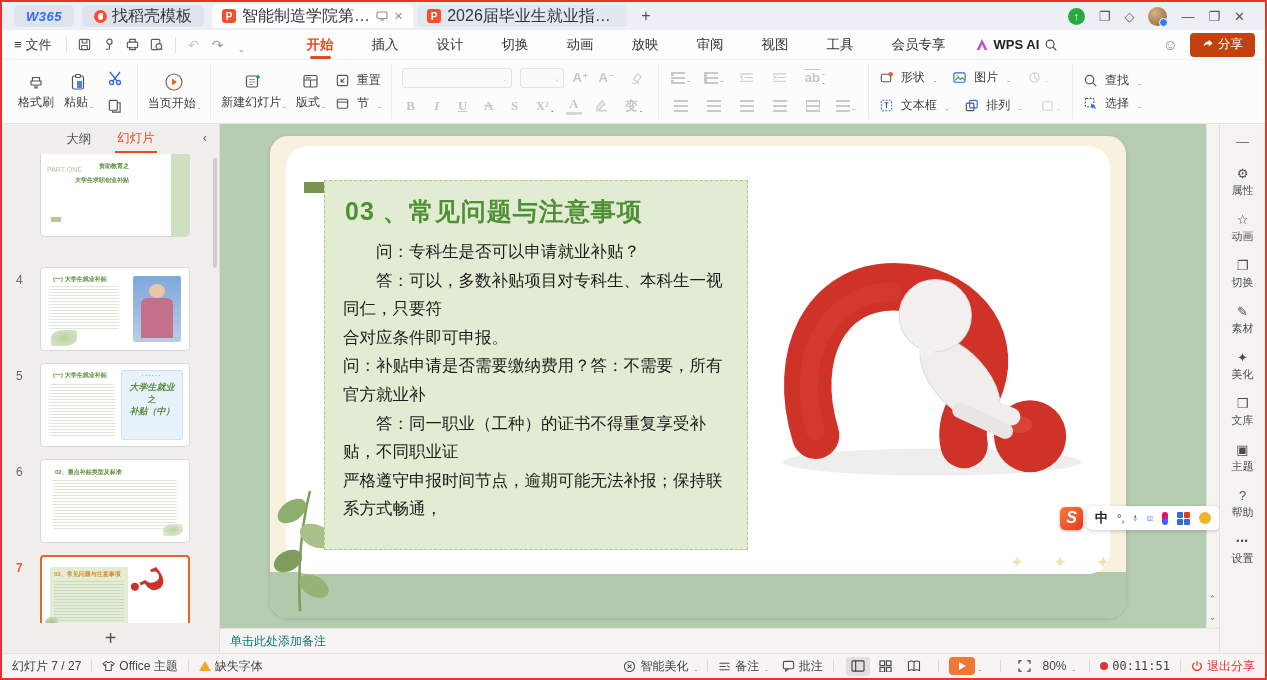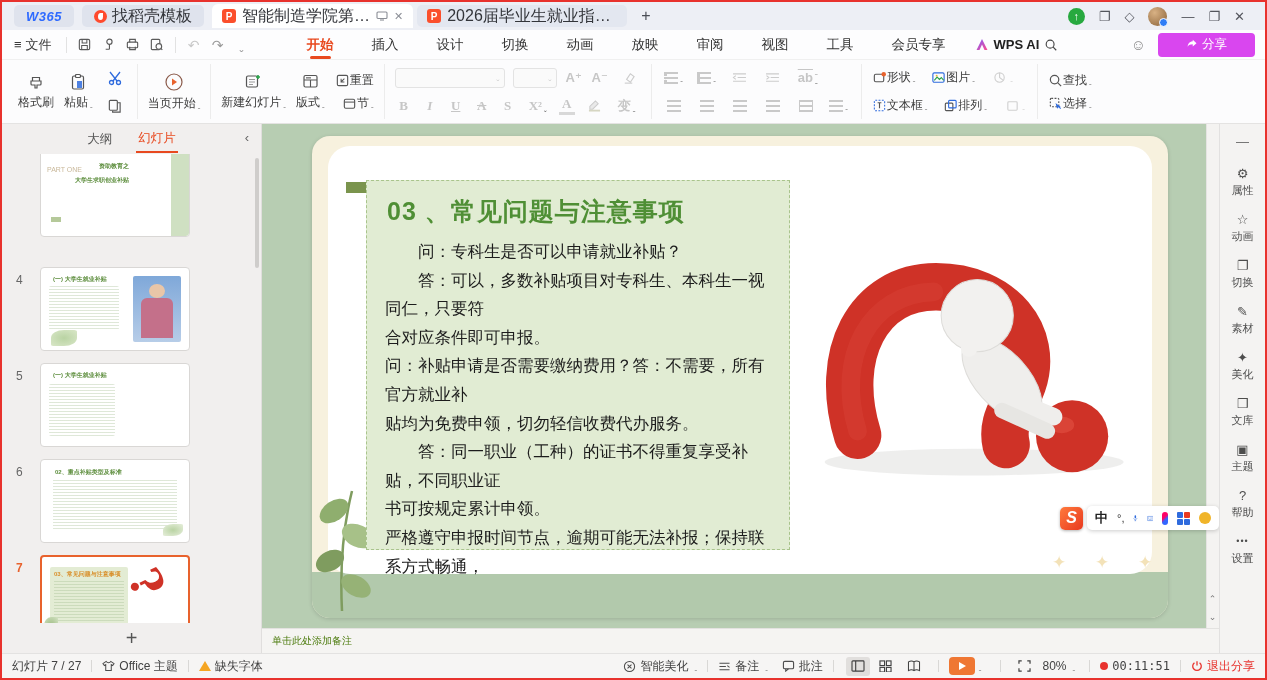--- a/index.html
+++ b/index.html
@@ -31,42 +31,42 @@
   .mb-file { display:flex; align-items:center; gap:4px; font-size:13px; color:#3a3a3a; padding:0 8px 0 2px; cursor:pointer; }
   .mb-sep { width:1px; height:16px; background:#e2e2e2; margin:0 6px; }
   .qicon { width:24px; height:22px; display:flex; align-items:center; justify-content:center; cursor:pointer; border-radius:3px; }
   .qicon svg { display:block; }
   .menu-items { display:flex; align-items:center; gap:0; margin-left:34px; }
   .menu-item { padding:0 19px; font-size:13.5px; color:#333; line-height:29px; cursor:pointer; position:relative; }
   .menu-item.active { color:#e8491f; font-weight:bold; }
   .menu-item.active:after { content:""; position:absolute; left:22px; right:22px; bottom:0; height:3px; background:#e8491f; border-radius:2px; }
   .wpsai { display:flex; align-items:center; gap:5px; margin-left:10px; font-size:13px; font-weight:bold; color:#212121; cursor:pointer; }
   .mb-right { margin-left:auto; display:flex; align-items:center; gap:12px; }
-  .share-btn { display:flex; align-items:center; gap:4px; background:#d946ef; color:#fff; height:24px; padding:0 28px; border-radius:4px; font-size:12.5px; cursor:pointer; }
+  .share-btn { display:flex; align-items:center; gap:4px; background:#c2410c; color:#fff; height:24px; padding:0 12px; border-radius:4px; font-size:12.5px; cursor:pointer; }
 
   
   .ribbon { height:64px; background:#fcfcfd; border-bottom:1px solid #e4e3e2; display:flex; align-items:stretch; padding:4px 6px; flex:none; }
   .rgroup { display:flex; align-items:center; gap:10px; padding:0 10px; border-right:1px solid #ececec; }
   .rcol { display:flex; flex-direction:column; align-items:center; justify-content:center; gap:3px; cursor:pointer; }
   .rcol .lbl { font-size:12px; color:#3d3d3d; white-space:nowrap; }
   .caret { font-size:8px; color:#777; margin-left:2px; }
   .two-rows { display:flex; flex-direction:column; justify-content:center; gap:6px; }
   .hrow { display:flex; align-items:center; gap:8px; }
-  .small-btn { display:flex; align-items:center; gap:0; font-size:12px; color:#3d3d3d; cursor:pointer; white-space:nowrap;justify-content:flex-end; }
+  .small-btn { display:flex; align-items:center; gap:7px; font-size:12px; color:#3d3d3d; cursor:pointer; white-space:nowrap;justify-content:flex-end; }
   .fake-select { width:110px; height:20px; border:1px solid #e3e3e3; border-radius:3px; background:#fafafa; position:relative; }
   .fake-select.sm { width:44px; }
   .fake-select:after { content:"ˬ"; position:absolute; right:4px; top:1px; color:#cfcfcf; font-size:10px; }
   .glyph { font-size:13px; color:#c6c6c6; font-weight:bold; width:18px; text-align:center; cursor:default; }
   .glyph.en { font-family:"Liberation Serif",serif; }
   .pbar { display:flex; align-items:center; gap:9px; }
   .lines3 { background:repeating-linear-gradient(#c9c9c9 0 2px, transparent 2px 5px); width:14px; height:12px; }
 
   
   .main { flex:1; display:flex; min-height:0; }
-  .leftpanel { width:260px; background:#f1efee; border-right:1px solid #e0dedd; display:flex; flex-direction:column; position:relative; }
+  .leftpanel { width:218px; background:#f1efee; border-right:1px solid #e0dedd; display:flex; flex-direction:column; position:relative; }
   .lp-tabs { height:30px; display:flex; align-items:center; justify-content:center; gap:22px; position:relative; flex:none; }
   .lp-tab { font-size:12.5px; color:#555; cursor:pointer; padding:4px 2px; }
   .lp-tab.active { color:#e8491f; border-bottom:2px solid #e8491f; }
   .lp-collapse { position:absolute; right:12px; top:6px; color:#666; font-size:13px; cursor:pointer; }
   .lp-list { flex:1; overflow:hidden; position:relative; }
   .thumb-row { position:absolute; left:0; width:100%; }
   .thumb-num { position:absolute; left:14px; top:6px; font-size:12px; color:#666; }
   .thumb-num.sel { color:#e8622d; font-weight:bold; }
   .thumb { position:absolute; left:38px; width:150px; height:84px; background:#fff; border:1px solid #d9d7d5; border-radius:4px; overflow:hidden; cursor:pointer; }
   .thumb.sel { border:2px solid #e8622d; }
@@ -91,21 +91,21 @@
   .in25 { text-indent:2.6em; }
   .sparkles { position:absolute; left:740px; top:416px; color:#f3e2b8; font-size:17px; letter-spacing:12px; }
   .leafsvg { position:absolute; left:0px; top:325px; }
   .qm-wrap { position:absolute; left:492px; top:96px; }
 
   .canvas-scroll { position:absolute; right:0; top:0; bottom:0; width:13px; background:#f4f3f1; border-left:1px solid #e5e4e2; }
   .cs-arrows { position:absolute; right:0; bottom:6px; width:13px; display:flex; flex-direction:column; gap:8px; align-items:center; color:#777; font-size:9px; }
   .cs-arrows span { cursor:pointer; }
 
   .notesbar { height:25px; background:#f5f4f2; border-top:1px solid #e3e2e0; display:flex; align-items:center; padding:0 10px; flex:none; }
-  .notes-ph { color:#4d7c0f; font-size:10px;font-family:Liberation Serif, serif; }
+  .notes-ph { color:#0f766e; font-size:12px;font-family:Liberation Serif, serif; }
 
   .rightbar { width:46px; background:#f4f3f2; border-left:1px solid #e2e1e0; display:flex; flex-direction:column; align-items:center; padding-top:10px; gap:0; }
   .rb-collapse { color:#666; font-size:13px; margin-bottom:10px; cursor:pointer; }
   .rb-item { display:flex; flex-direction:column; align-items:center; gap:2px; padding:7px 0; cursor:pointer; width:100%; }
   .rb-item .ic { font-size:13px; color:#4d4d4d; height:15px; line-height:15px; }
   .rb-item .tx { font-size:11px; color:#4d4d4d; }
 
   
   .statusbar { height:25px; background:#f6f5f4; border-top:1px solid #e3e2e1; display:flex; align-items:center; padding:0 10px; flex:none; font-size:12px; color:#424242; }
   .sb-sep { width:1px; height:12px; background:#d9d8d6; margin:0 10px; }
@@ -513,20 +513,26 @@
             </div>
             <div style="position:absolute;left:10px;bottom:4px;width:26px;height:16px;background:radial-gradient(ellipse,#b9d3a3,#d9e7c8);border-radius:50% 10% 50% 10%"></div>
           </div>
         </div>
 
         <div class="thumb-row" style="top:209px">
           <span class="thumb-num">5</span>
           <div class="thumb">
             <div class="mini-title" style="position:absolute;left:12px;top:7px">(一) 大学生就业补贴</div>
             <div class="mini-green-box mini-lines" style="left:8px;top:20px;width:66px;height:52px"></div>
+            <div style="position:absolute;right:6px;top:6px;width:62px;height:70px;background:#e8f2fa;border:1px solid #cfe0ee;border-radius:3px;text-align:center">
+              <div style="font-size:4px;color:#7aa8cc;letter-spacing:2px;margin-top:2px">••••••</div>
+              <div class="mini-title" style="font-size:9px;font-style:italic;margin-top:3px">大学生就业</div>
+              <div class="mini-title" style="font-size:8px">之</div>
+              <div class="mini-title" style="font-size:9px;font-style:italic">补贴（中）</div>
+            </div>
           </div>
         </div>
 
         <div class="thumb-row" style="top:305px">
           <span class="thumb-num">6</span>
           <div class="thumb">
             <div class="mini-title" style="position:absolute;left:14px;top:8px">02、重点补贴类型及标准</div>
             <div class="mini-lines" style="position:absolute;left:12px;top:20px;width:124px;height:50px"></div>
             <div style="position:absolute;right:6px;bottom:6px;width:20px;height:12px;background:radial-gradient(ellipse,#b9d3a3,#e7efdc);border-radius:50% 10% 50% 10%"></div>
           </div>
@@ -564,23 +570,21 @@
             <ellipse cx="44" cy="125" rx="16" ry="10" fill="#96b276" transform="rotate(30 44 125)"></ellipse>
           </svg>
 
           <div class="greenbox">
             <div class="slide-title">03 、常见问题与注意事项</div>
             <div class="slide-body">
               <div class="in2">问：专科生是否可以申请就业补贴？</div>
               <div class="in2">答：可以，多数补贴项目对专科生、本科生一视同仁，只要符</div>
               <div>合对应条件即可申报。</div>
               <div>问：补贴申请是否需要缴纳费用？答：不需要，所有官方就业补</div>
-              <div>贴均为免费申领，切勿轻信收费代办服务。</div>
               <div class="in2">答：同一职业（工种）的证书不得重复享受补贴，不同职业证</div>
-              <div>书可按规定累计申领。</div>
               <div>严格遵守申报时间节点，逾期可能无法补报；保持联系方式畅通，</div>
 
             </div>
           </div>
 
           <div class="qm-wrap">
             <svg width="330" height="260" viewBox="0 0 320 250">
               <ellipse cx="165" cy="222" rx="145" ry="13" fill="rgba(90,90,80,0.10)"></ellipse>
               <path d="M52 196 C28 118 62 52 128 52 C192 52 228 100 212 146 C203 171 191 183 196 205" fill="none" stroke="#cf3227" stroke-width="46" stroke-linecap="round"></path>
               <path d="M52 192 C30 120 64 58 126 57" fill="none" stroke="#e4544639" stroke-width="18" stroke-linecap="round"></path>

